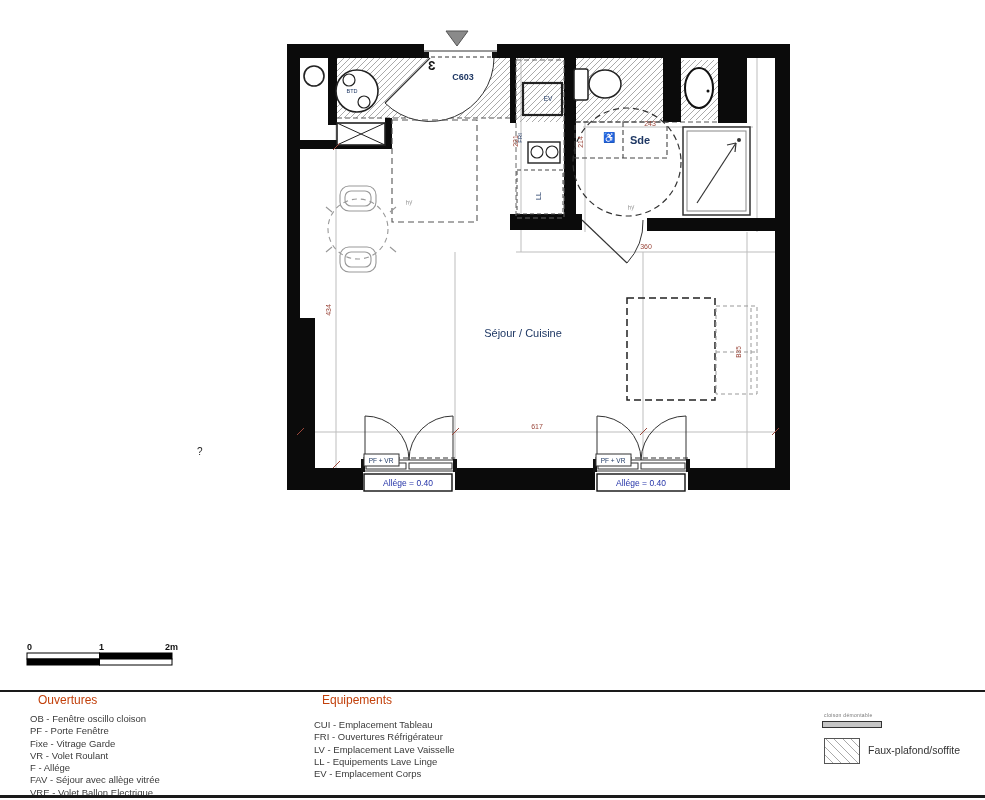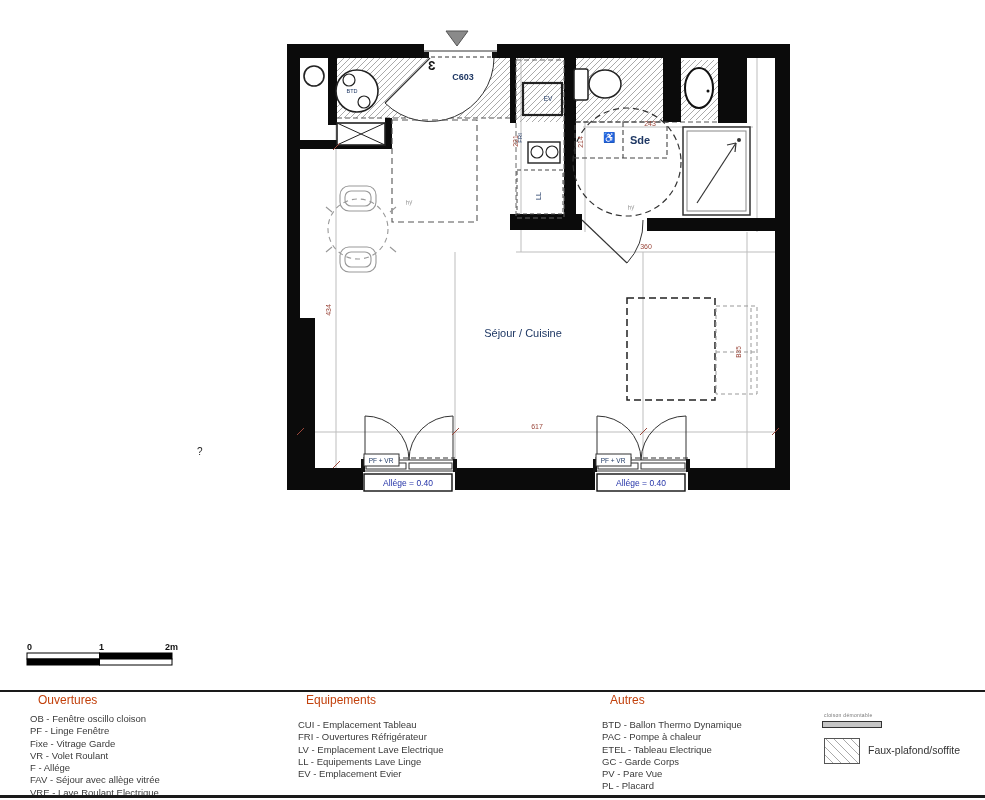--- a/index.html
+++ b/index.html
@@ -9,21 +9,21 @@
   svg text{font-family:"Liberation Sans",sans-serif;}
 
   
   .rule{position:absolute;left:0;width:985px;background:#1a1a1a;}
   .rule-top{top:690px;height:2px;}
   .rule-bottom{top:795px;height:3px;}
   .legend-col{position:absolute;top:693px;}
   .legend-col h3{margin:0 0 6px 8px;font-size:12px;font-weight:400;color:#c2410c;}
   .legend-col .item{font-size:9.5px;color:#3a3a3a;line-height:12.3px;white-space:nowrap;}
   #col-ouvertures{left:30px;}
-  #col-equipements{left:298px;}
+  #col-equipements{left:314px;}
   #col-equipements h3,#col-autres h3{margin-bottom:12px;}
   #col-autres{left:602px;}
   .cloison-label{position:absolute;left:824px;top:712px;font-size:5px;color:#777;letter-spacing:.3px;}
   .cloison-bar{position:absolute;left:822px;top:721px;width:58px;height:5px;background:#c6c6c6;border:1px solid #333;}
   .hatch-swatch{position:absolute;left:824px;top:738px;width:34px;height:24px;border:1px solid #555;
      background:repeating-linear-gradient(45deg,#fff 0px,#fff 5px,#aaa 5px,#aaa 6px);}
   .faux-label{position:absolute;left:868px;top:744px;font-size:10.5px;color:#333;}
 </style>
 </head>
 <body>
@@ -213,46 +213,37 @@
       <text x="99" y="650" font-size="9" font-weight="bold" fill="#111">1</text>
       <text x="165" y="650" font-size="9" font-weight="bold" fill="#111">2m</text>
     </g>
   </svg>
 
   <div class="rule rule-top"></div>
 
   <div class="legend-col" id="col-ouvertures">
     <h3>Ouvertures</h3>
     <div class="item">OB - Fenêtre oscillo cloison</div>
-    <div class="item">PF - Linge Fenêtre</div>
+    <div class="item">PF - Porte Fenêtre</div>
     <div class="item">Fixe - Vitrage Garde</div>
     <div class="item">VR - Volet Roulant</div>
     <div class="item">F - Allége</div>
     <div class="item">FAV - Séjour avec allège vitrée</div>
-    <div class="item">VRE - Lave Roulant Electrique</div>
+    <div class="item">VRE - Volet Ballon Electrique</div>
   </div>
 
   <div class="legend-col" id="col-equipements">
     <h3>Equipements</h3>
     <div class="item">CUI - Emplacement Tableau</div>
     <div class="item">FRI - Ouvertures Réfrigérateur</div>
-    <div class="item">LV - Emplacement Lave Electrique</div>
+    <div class="item">LV - Emplacement Lave Vaisselle</div>
     <div class="item">LL - Equipements Lave Linge</div>
-    <div class="item">EV - Emplacement Evier</div>
+    <div class="item">EV - Emplacement Corps</div>
   </div>
 
-  <div class="legend-col" id="col-autres">
-    <h3>Autres</h3>
-    <div class="item">BTD - Ballon Thermo Dynamique</div>
-    <div class="item">PAC - Pompe à chaleur</div>
-    <div class="item">ETEL - Tableau Electrique</div>
-    <div class="item">GC - Garde Corps</div>
-    <div class="item">PV - Pare Vue</div>
-    <div class="item">PL - Placard</div>
-  </div>
 
   <div class="cloison-label">cloison démontable</div>
   <div class="cloison-bar"></div>
   <div class="hatch-swatch"></div>
   <div class="faux-label">Faux-plafond/soffite</div>
 
   <div class="rule rule-bottom"></div>
 </div>
 
 </body></html>

